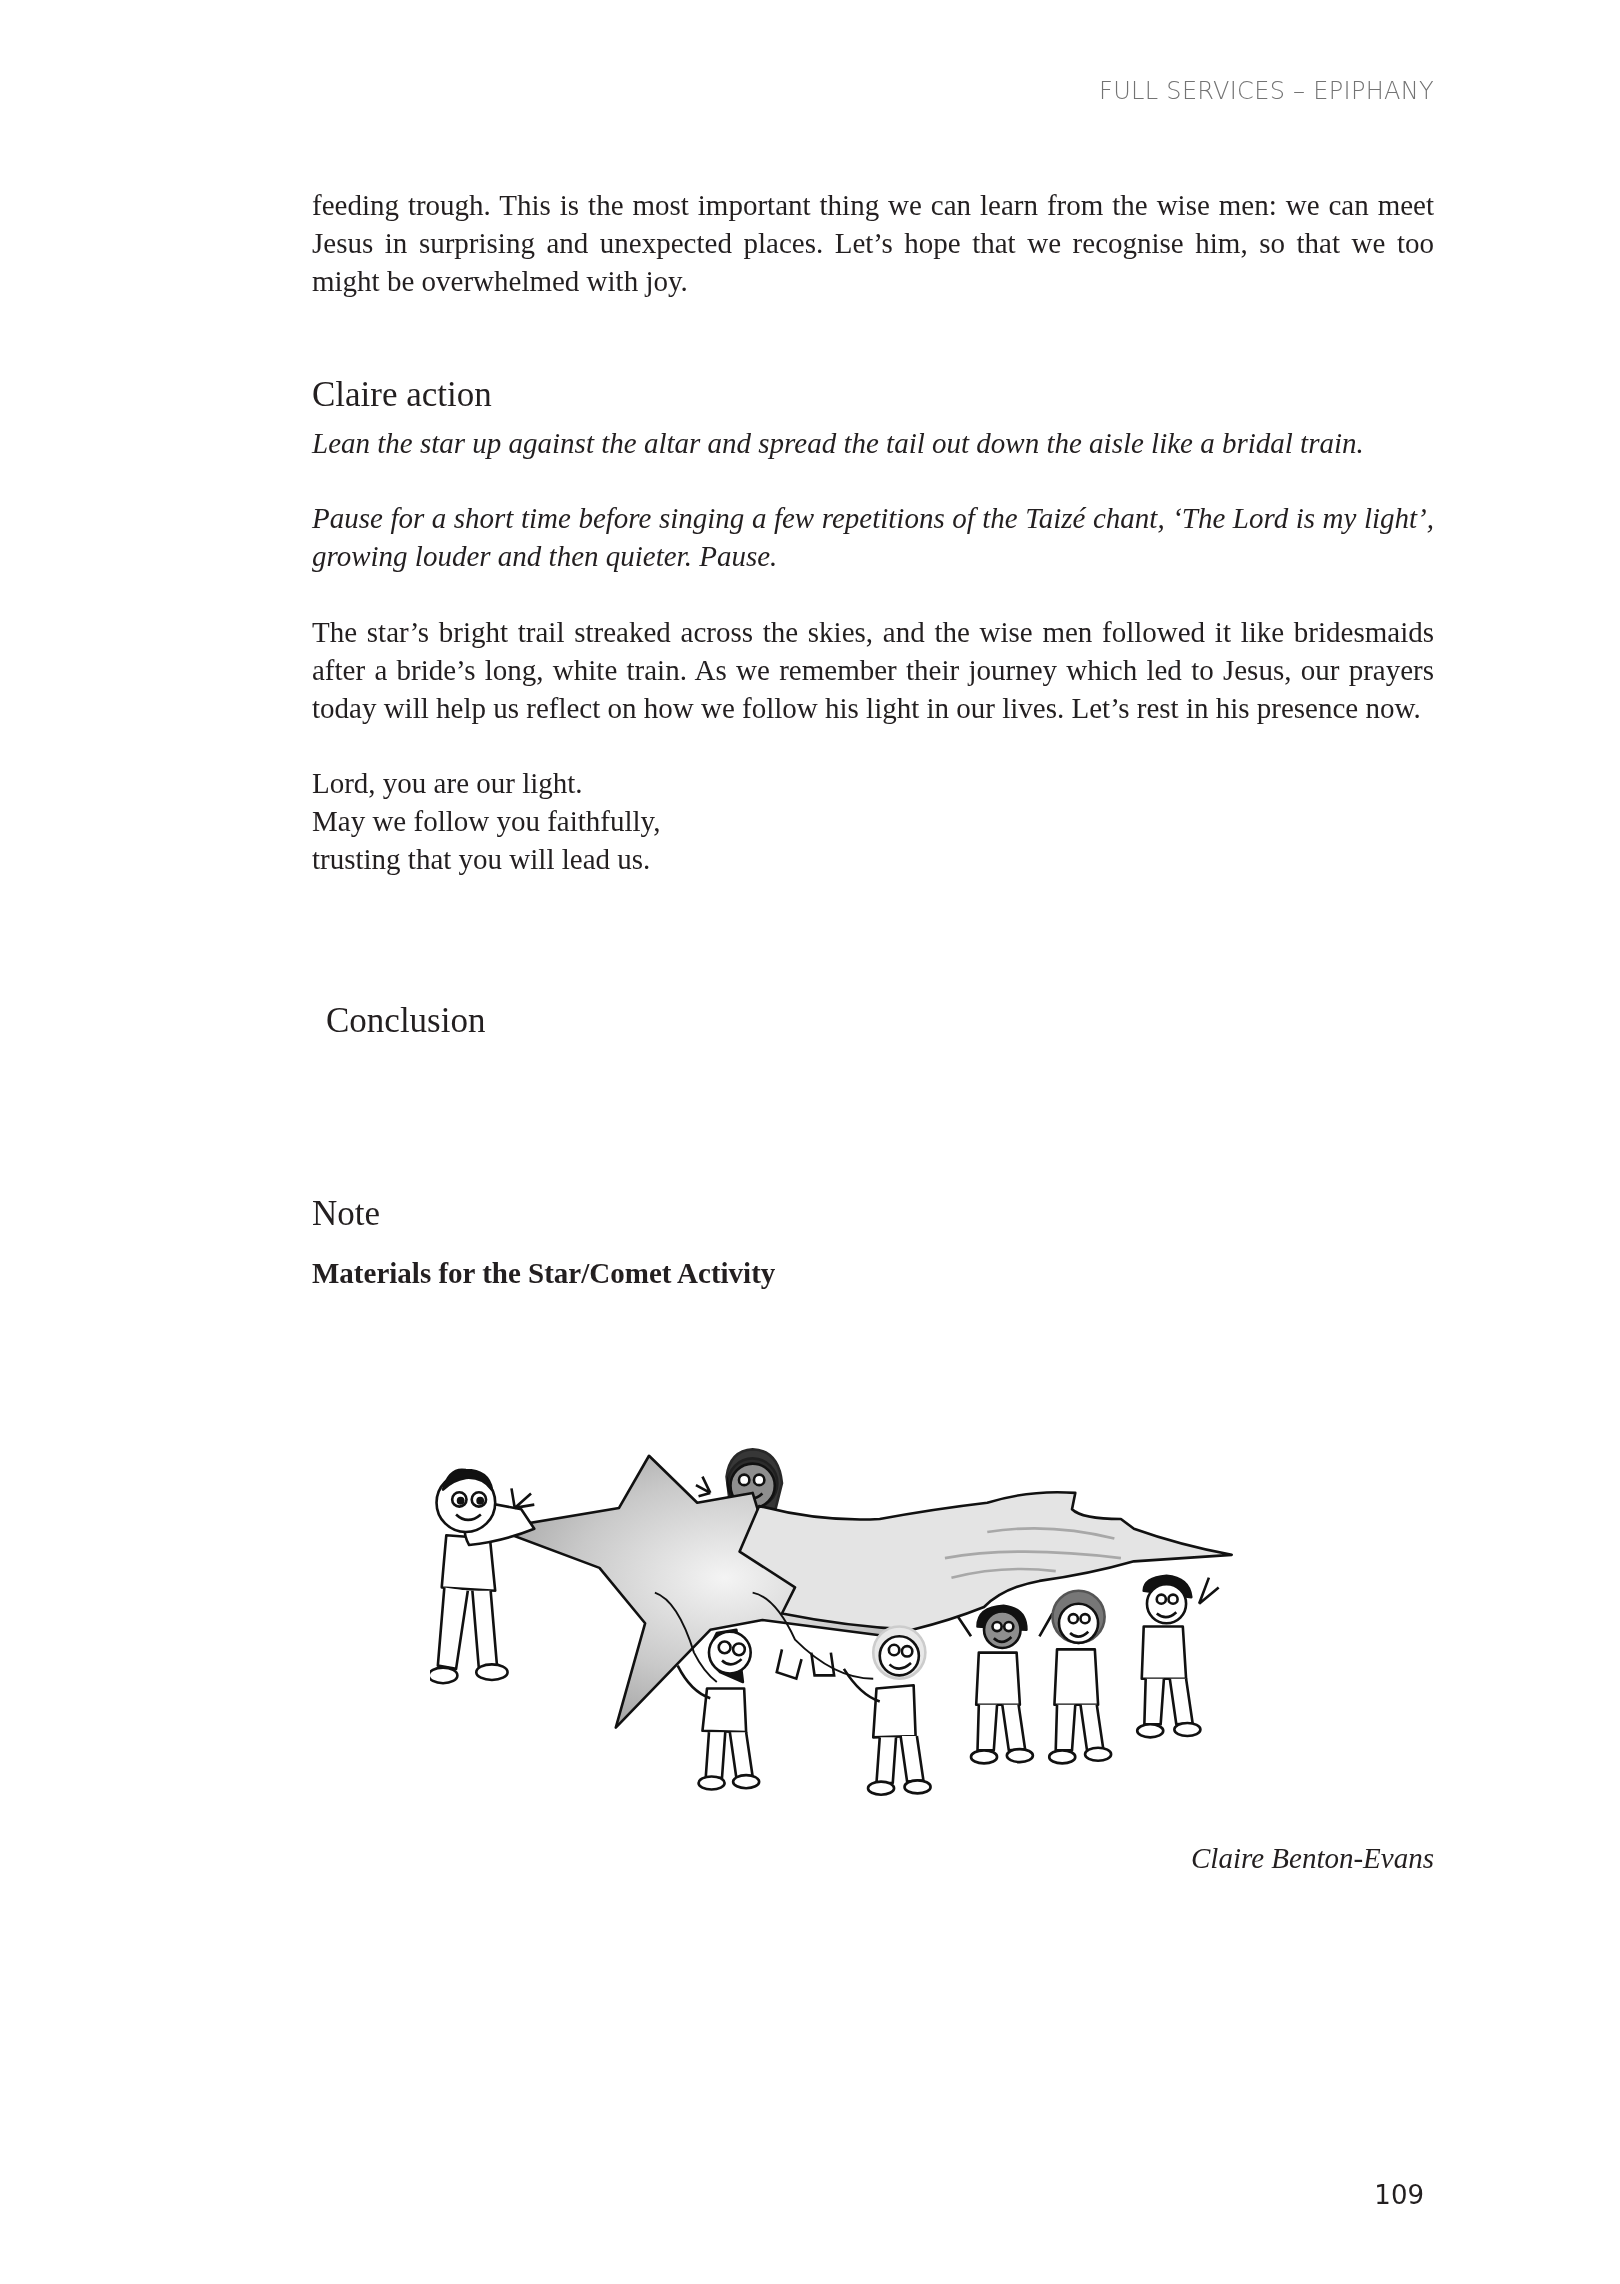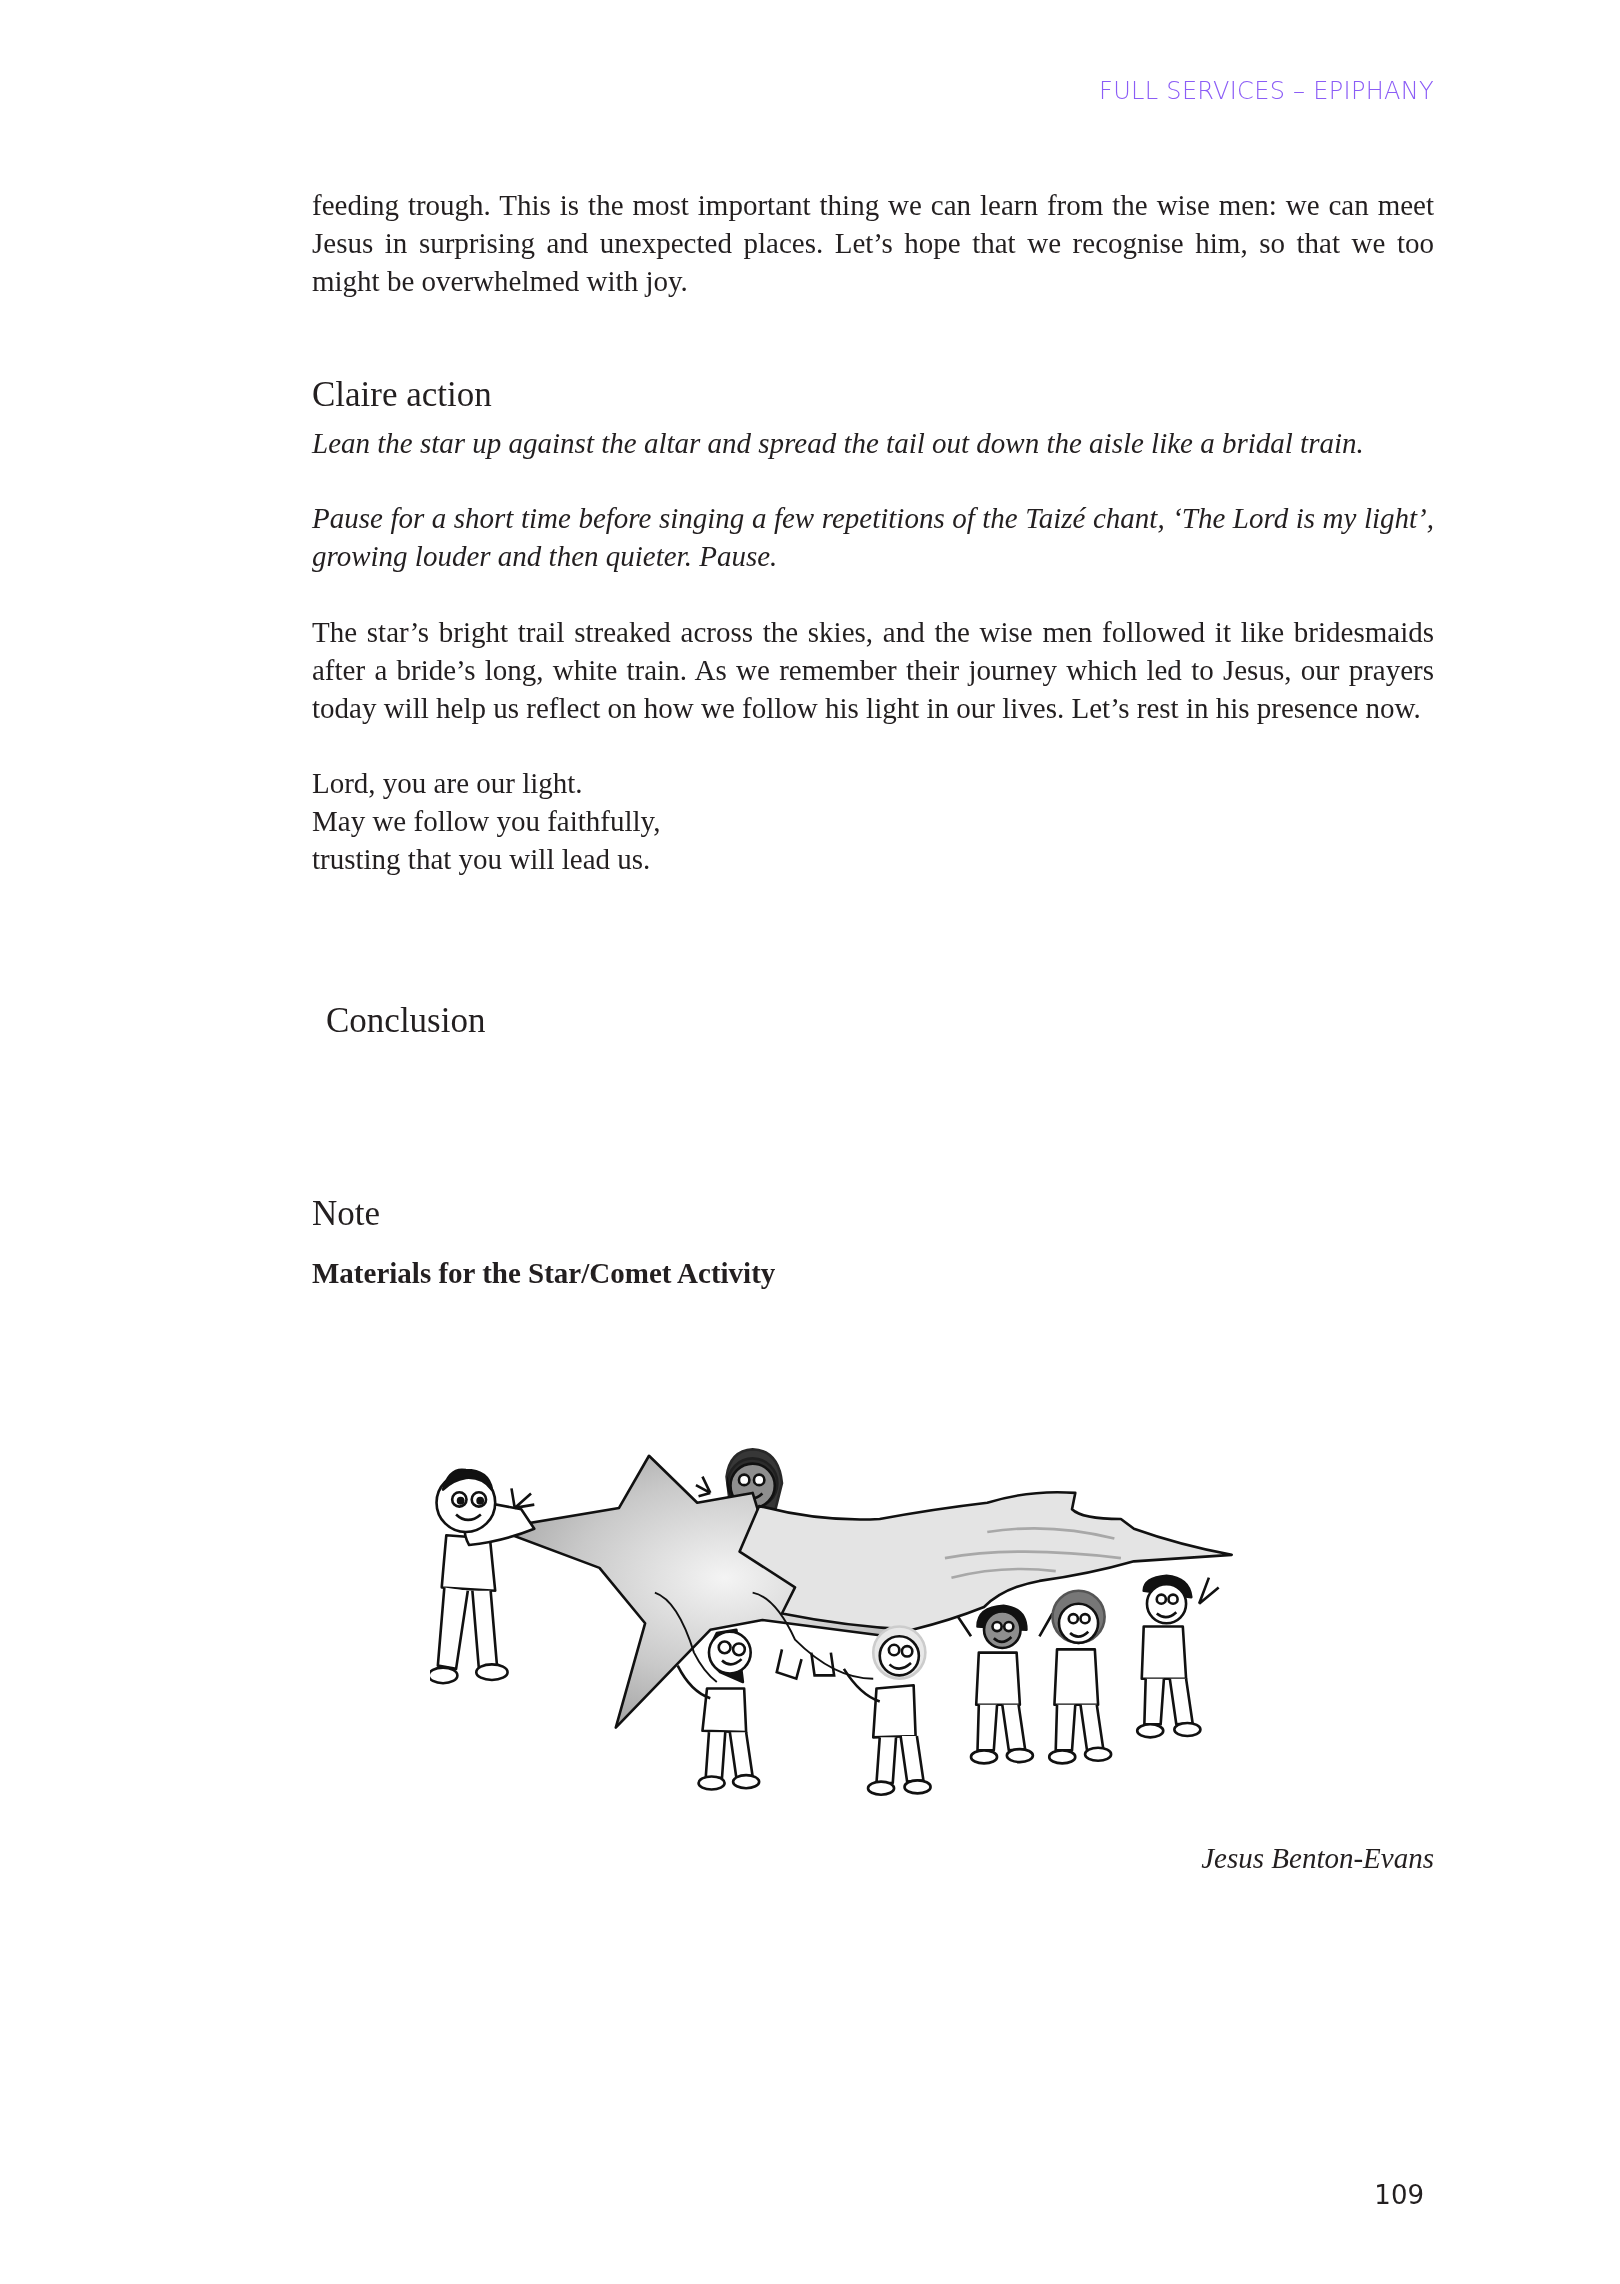--- a/index.html
+++ b/index.html
@@ -2,21 +2,21 @@
 <html style="font-size:10.4px"><head>
 <meta charset="utf-8">
 <style>
   html, body { margin: 0; padding: 0; background: #ffffff; }
   body { width: 1620px; height: 2284px; position: relative; overflow: hidden; color: #231f20; }
   .serif { font-family: "Liberation Serif", "DejaVu Serif", serif; }
   .sans { font-family: "DejaVu Sans", "Liberation Sans", sans-serif; }
 
   #running-head {
     position: absolute; right: 186px; top: 77px;
-    font-size: 24px; letter-spacing: 0.3px; font-weight: 300; color: #8b5cf6;
+    font-size: 24px; letter-spacing: 0.3px; font-weight: 300; color: #737373;
   }
   .col { position: absolute; left: 312px; width: 1122px; }
   .p { font-size: 29px; line-height: 38px; margin: 0; text-align: justify; text-align-last: left; }
   .p.i { font-style: italic; }
   .lines div { font-size: 29px; line-height: 38px; }
   h2.hd { font-size: 35px; font-weight: normal; margin: 0; line-height: 42px; }
   .sub { font-size: 29px; font-weight: bold; line-height: 38px; margin: 0; }
 
   #illustration { position: absolute; left: 430px; top: 1431px; width: 906px; height: 365px; }
   #author { position: absolute; right: 186px; top: 1842px; font-size: 29px; font-style: italic; }
@@ -157,15 +157,15 @@
       <path d="M1115,280 Q1130,292 1145,278" fill="none"></path>
       <path d="M1095,300 L1092,380 L1160,380 L1155,300 Z"></path>
       <path d="M1098,380 l-2,70 l25,0 l5,-70 M1135,380 l10,70 l25,-2 l-10,-68"></path>
       <ellipse cx="1105" cy="460" rx="20" ry="10"></ellipse>
         <ellipse cx="1162" cy="458" rx="20" ry="10"></ellipse>
       <path d="M1180,265 l15,-40 m-15,40 l30,-25" fill="none"></path>
     </g>
   </svg>
 </div>
 
-<div id="author" class="serif">Jesus Benton-Evans</div>
+<div id="author" class="serif">Claire Benton-Evans</div>
 <div id="page-number" class="sans">109</div>
 
 
 </body></html>

